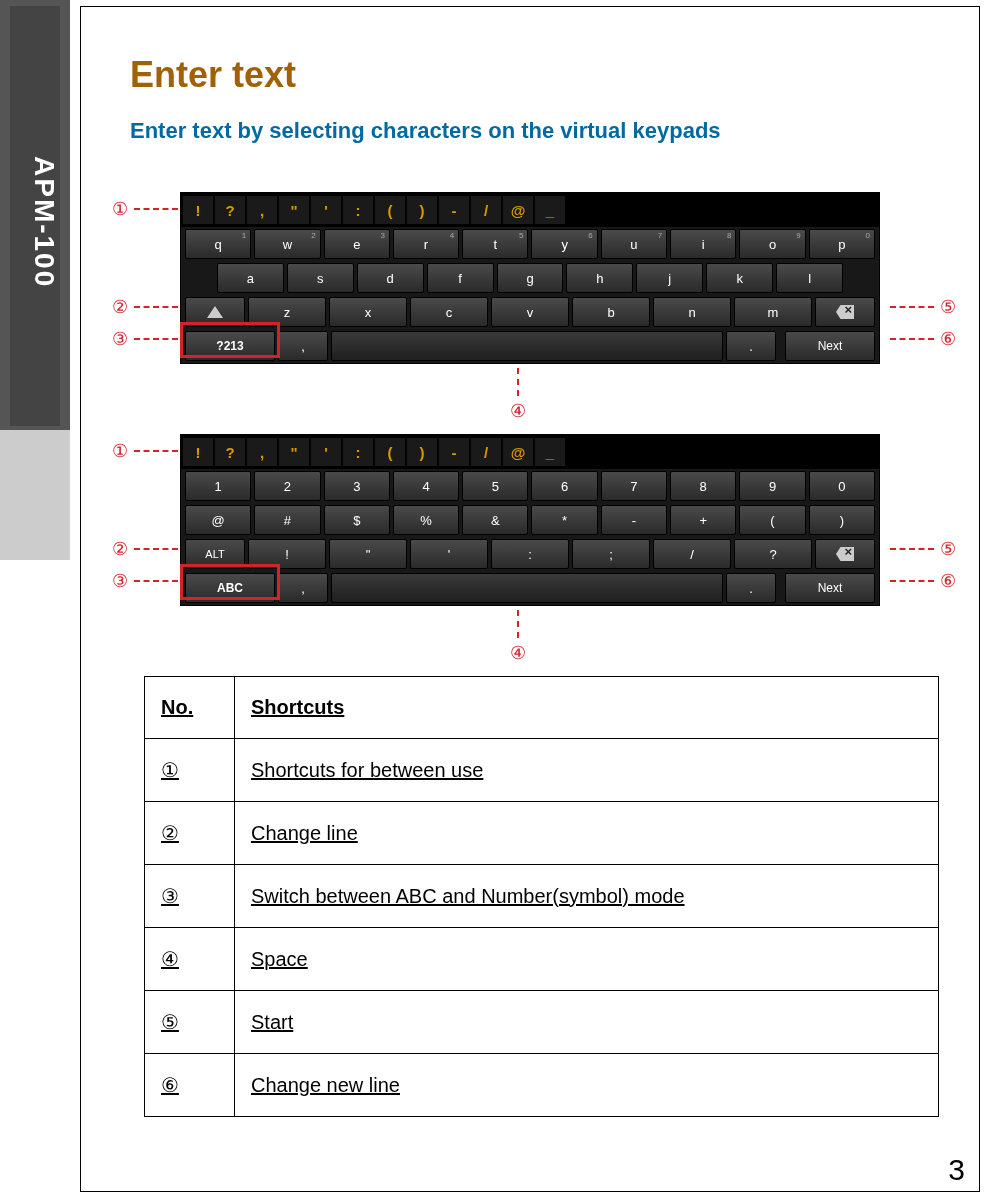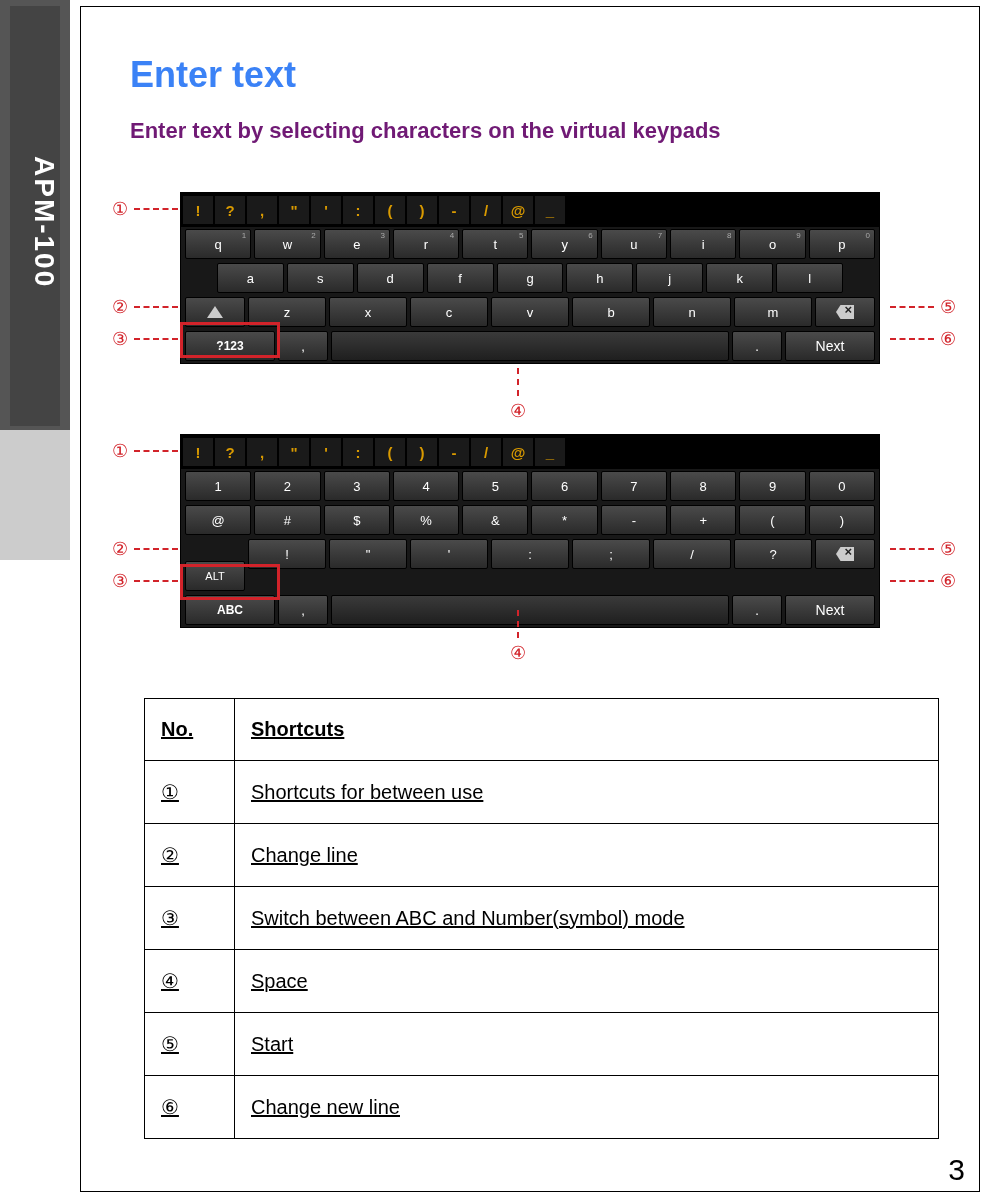--- a/index.html
+++ b/index.html
@@ -43,30 +43,30 @@
     left: 80px; top: 6px;
     width: 900px; height: 1186px;
     border: 1px solid #000;
   }
   .content {
     position: absolute;
     left: 130px; top: 54px;
     width: 820px;
   }
   h1.title {
-    color: #3b82f6;
+    color: #a16207;
     font-size: 36px;
     margin: 0 0 22px 0;
     font-weight: bold;
   }
   .subtitle {
     font-size: 22px;
     font-weight: bold;
     margin: 0 0 48px 0;
-    color: #701a75;
+    color: #0369a1;
   }
   .kb-block { position: relative; margin-left: 50px; margin-bottom: 70px; }
   .keyboard {
     width: 700px;
     background: #000;
     border: 1px solid #000;
   }
   .shortcut-row {
     display: flex;
     padding: 3px 2px;
@@ -103,21 +103,21 @@
   }
   .key .sub {
     position: absolute;
     right: 4px; top: 1px;
     font-size: 8px;
     color: #aaa;
   }
   .key.std  { flex: 1; }
   .key.space { flex: 1; background: linear-gradient(#3a3a3a,#1f1f1f); }
   .key.mode { flex: 0 0 90px; font-size: 12px; font-weight: bold; }
-  .key.next { flex: 0 0 90px; font-size: 14px; }
+  .key.next { flex: 0 0 90px; font-size: 12px; margin-left: 6px; }
   .key.bksp { flex: 0 0 60px; }
   .key.shift{ flex: 0 0 60px; }
   .bksp-icon { width:18px;height:14px;background:#ccc;clip-path:polygon(25% 0,100% 0,100% 100%,25% 100%,0 50%);position:relative;}
   .bksp-icon::after{content:"×";position:absolute;right:2px;top:-3px;color:#222;font-size:13px;font-weight:bold;}
   .shift-icon{width:0;height:0;border-left:8px solid transparent;border-right:8px solid transparent;border-bottom:12px solid #ccc;}
   .highlight-box {
     position: absolute;
     border: 3px solid #d2232a;
     pointer-events: none;
   }
@@ -276,21 +276,21 @@
           </div>
           <div class="key std">
             <span>m</span>
           </div>
           <div class="key bksp">
             <div class="bksp-icon"></div>
           </div>
         </div>
         <div class="krow">
           <div class="key mode">
-            <span>?123</span>
+            <span>?213</span>
           </div>
           <div class="key std" style="flex: 0 0 50px;">
             <span>,</span>
           </div>
           <div class="key space">
             <span></span>
           </div>
           <div class="key std" style="flex: 0 0 50px;">
             <span>.</span>
           </div>
@@ -401,21 +401,21 @@
             <span>+</span>
           </div>
           <div class="key std">
             <span>(</span>
           </div>
           <div class="key std">
             <span>)</span>
           </div>
         </div>
         <div class="krow">
-          <div class="key shift" style="font-size: 11px; margin-top: 22px;">
+          <div class="key shift" style="font-size: 11px;">
             <span>ALT</span>
           </div>
           <div class="key std">
             <span>!</span>
           </div>
           <div class="key std">
             <span>"</span>
           </div>
           <div class="key std">
             <span>'</span>

